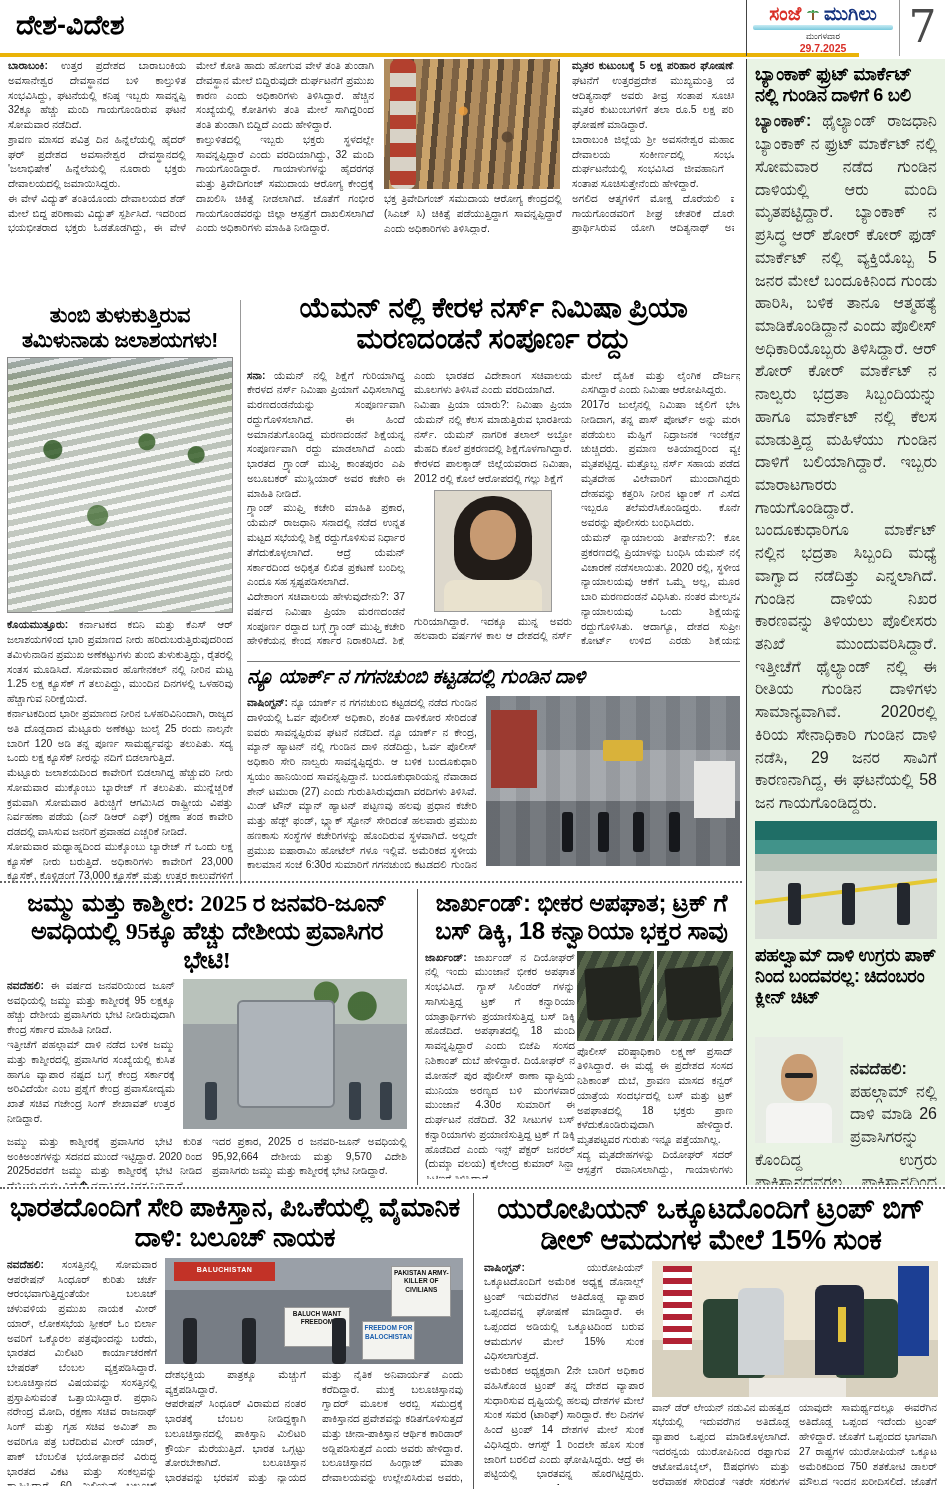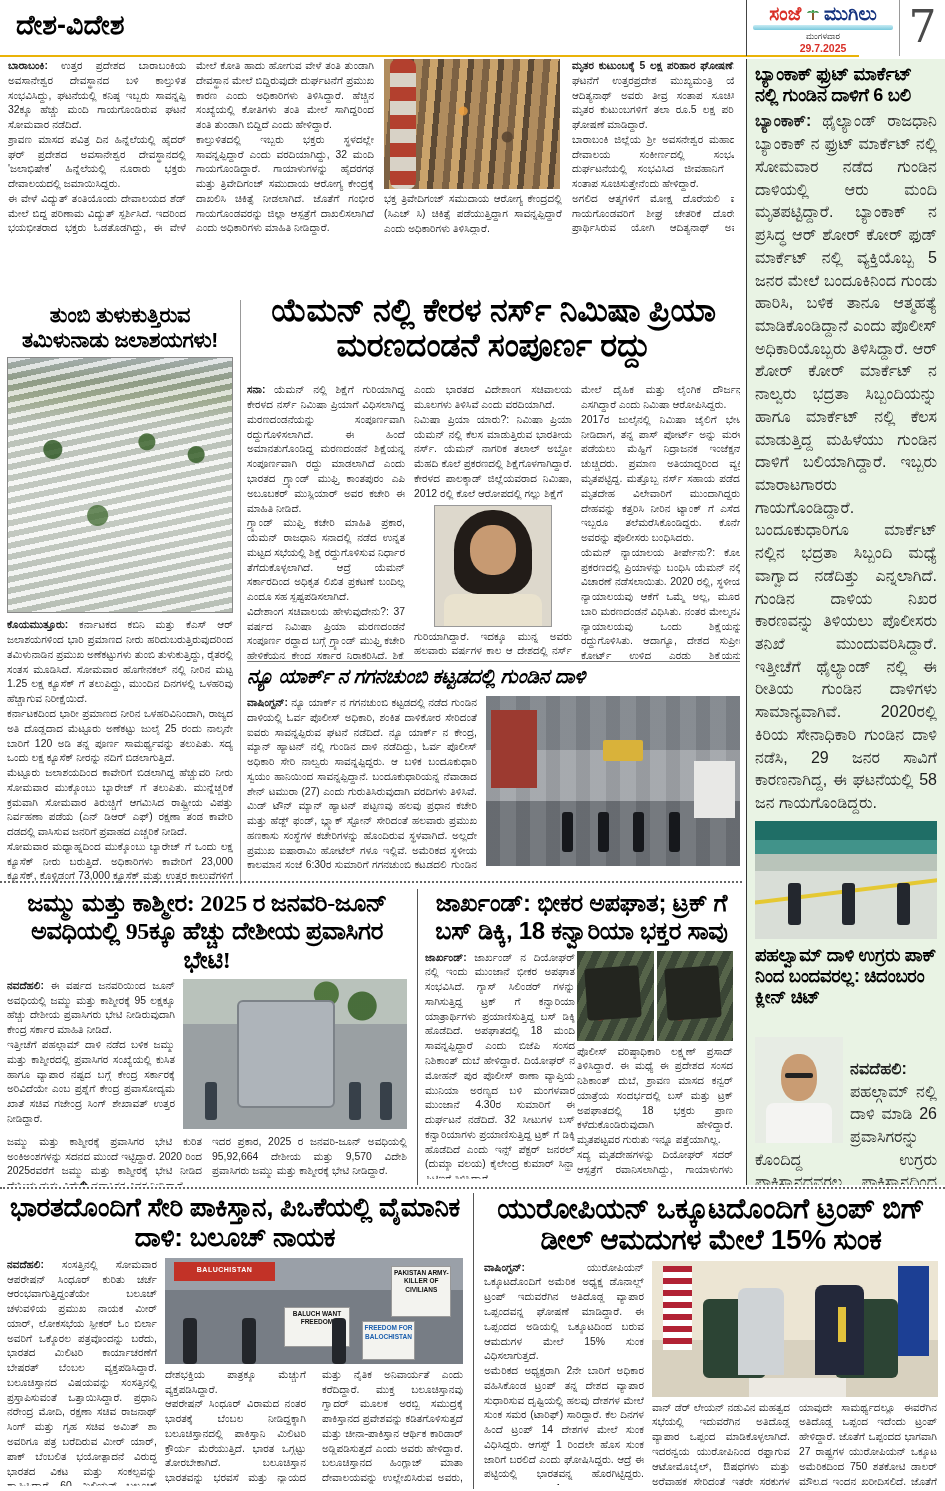--- a/index.html
+++ b/index.html
@@ -10,21 +10,21 @@
   }
   .abs { position:absolute; }
   .bt { font-size:10.4px; line-height:1.42; text-align:justify; white-space:pre-line; color:#1c1c1c; }
   .dl { font-weight:bold; }
   .lead { font-weight:bold; }
   .hl { font-weight:bold; color:#000; letter-spacing:-0.3px; }
   .center { text-align:center; }
   .clip { overflow:hidden; }
 
   
-  #header { left:0; top:0; width:859px; height:57px; border-bottom:2px solid #eab308; background:#fff; }
+  #header { left:0; top:0; width:859px; height:57px; border-bottom:4px solid #eab308; background:#fff; }
   #section-title { position:absolute; left:16px; top:10px; font-size:27px; font-weight:bold; color:#000; }
   #masthead { position:absolute; left:746px; top:0; width:199px; height:56px; border-left:1.5px solid #444; display:flex; }
   #mh-logo { width:152px; text-align:center; padding-top:4px; }
   #brand-line { font-size:19px; font-weight:bold; line-height:1; white-space:nowrap; }
   #brand-first { color:#d92f27; }
   #brand-second { color:#15337f; }
   #mh-strip { height:5px; margin:2px 6px 1px 6px; background:linear-gradient(180deg,#c8ecf4,#79c9dd); border-radius:2px; }
   #mh-day { font-size:8.5px; color:#222; }
   #mh-date { font-size:10.5px; font-weight:bold; color:#d92f27; }
   #page-number { flex:1; border-left:1px solid #999; font-family:"DejaVu Serif", serif; font-size:44px; color:#4a4a4a; text-align:center; line-height:54px; }
@@ -46,21 +46,21 @@
   .rail-gap { height:8px; }
 
   
   #reservoirs { left:0; top:294px; width:241px; height:584px; padding:0 7px; border-right:1px solid #999;margin-top:6px; }
   #res-headline { font-size:21px; line-height:1.2; margin:2px 0 5px 0; }
   #flood-photo { width:100%; height:256px; margin-bottom:5px; border:1px solid #888; }
   #res-body { height:300px; }
 
   
   #nurse { left:247px; top:293px; width:493px; height:366px; }
-  #nurse-headline { font-size:32px; line-height:1.1; margin-bottom:20px; }
+  #nurse-headline { font-size:28px; line-height:1.1; margin-bottom:14px; }
   #nurse-cols { display:flex; gap:9px; height:276px; overflow:hidden; }
   .ncol { width:158px; flex:0 0 auto; }
   #nurse-photo { width:118px; height:122px; margin:3px auto; border:1px solid #999; }
 
   
   #ny { left:247px; top:661px; width:493px; height:218px; border-top:1px solid #777; padding-top:3px; }
   #ny-headline { font-size:20px; line-height:1.1; margin-bottom:9px;font-style:italic; }
   #ny-row { display:flex; gap:9px; height:172px; overflow:hidden; }
   #ny-text { width:230px; flex:0 0 auto; }
   #ny-photo { width:254px; height:170px; }

